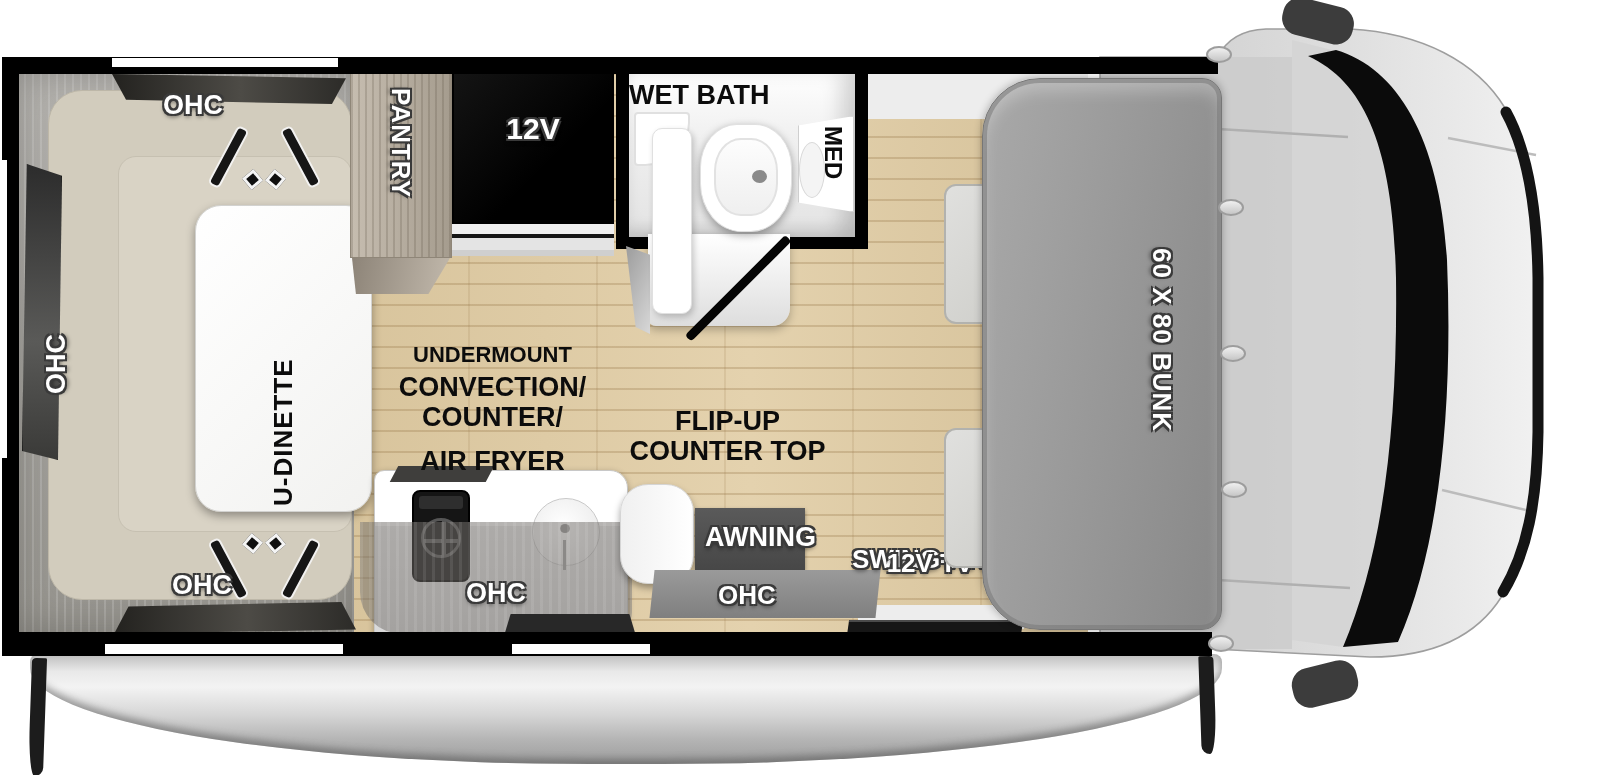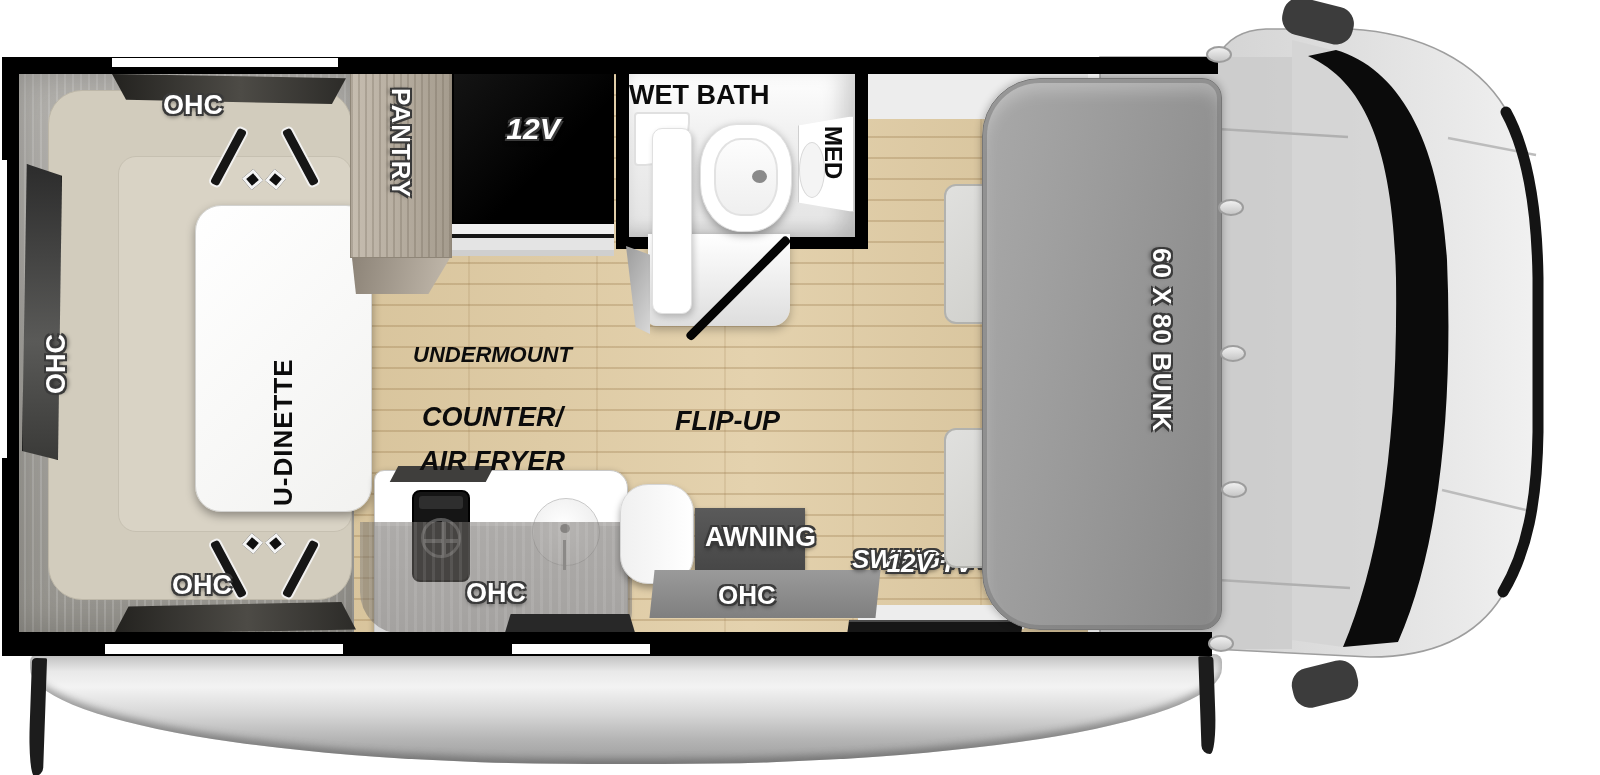--- a/index.html
+++ b/index.html
@@ -6,21 +6,21 @@
   #stage{position:relative;width:1600px;height:775px;background:#ffffff;overflow:hidden;
          font-family:"Liberation Sans", sans-serif;}
   #stage *{position:absolute;box-sizing:border-box;}
 
   
   .lblw{color:#fff;font-weight:bold;white-space:nowrap;
         text-shadow:-2px -2px 0 #3a3a3a,2px -2px 0 #3a3a3a,-2px 2px 0 #3a3a3a,2px 2px 0 #3a3a3a,0 3px 4px rgba(0,0,0,.55);}
   .lblb{color:#0c0c0c;font-weight:bold;white-space:nowrap;}
   .vcw{transform:rotate(90deg);transform-origin:left top;}   
   .vccw{transform:rotate(-90deg);transform-origin:left top;} 
-  .ctr{text-align:center;font-style:italic;}
+  .ctr{text-align:center;}
 
   
   .floorbg{background-color:#dcc9a3;
     background-image:
       repeating-linear-gradient(180deg, rgba(146,113,66,.28) 0 2px, rgba(146,113,66,0) 2px 21px),
       repeating-linear-gradient(90deg, rgba(146,113,66,.15) 0 2px, rgba(146,113,66,0) 2px 128px),
       linear-gradient(90deg,#d8c49c,#e4d2ae 55%,#d5c199);}
 
   
   .wall{background:#000;}
@@ -185,23 +185,25 @@
        background-image:repeating-linear-gradient(90deg, rgba(255,255,255,.09) 0 3px, rgba(255,255,255,0) 3px 9px);
        border-radius:0 0 22px 42px;"></div>
   <div class="lblw" style="left:466px;top:578px;font-size:27px;">OHC</div>
   <div style="left:620px;top:484px;width:74px;height:100px;
        background:linear-gradient(90deg,#f0f0f0,#ffffff);border:1px solid #d5d5d5;border-radius:28px;
        box-shadow:0 4px 7px rgba(0,0,0,.35);"></div>
   <div style="left:504px;top:614px;width:132px;height:22px;
        background:#282828;clip-path:polygon(5% 0,95% 0,100% 100%,0 100%);box-shadow:0 0 0 2px rgba(220,220,220,.4);"></div>
 
   <div class="lblb ctr" style="left:350px;top:342px;width:285px;font-size:22px;">UNDERMOUNT</div>
+  <div class="lblb ctr" style="left:350px;top:372px;width:285px;font-size:27px;">CONVECTION/</div>
   <div class="lblb ctr" style="left:350px;top:402px;width:285px;font-size:27px;">COUNTER/</div>
   <div class="lblb ctr" style="left:350px;top:432px;width:285px;font-size:27px;margin-top:14px;">AIR FRYER</div>
   <div class="lblb ctr" style="left:600px;top:406px;width:255px;font-size:27px;">FLIP-UP</div>
+  <div class="lblb ctr" style="left:600px;top:436px;width:255px;font-size:27px;">COUNTER TOP</div>
 
   <div style="left:695px;top:508px;width:110px;height:62px;
        background:linear-gradient(180deg,#5a5a5a,#474747);box-shadow:0 2px 4px rgba(0,0,0,.4);"></div>
   <div style="left:652px;top:570px;width:226px;height:48px;
        background:linear-gradient(180deg,#9a9a9a,#7f7f7f);transform:skewX(-6deg);"></div>
   <div class="lblw" style="left:705px;top:522px;font-size:27px;">AWNING</div>
   <div class="lblw" style="left:718px;top:580px;font-size:26px;">OHC</div>
 
   <div style="left:848px;top:620px;width:174px;height:16px;
        background:#161616;border-top:2px solid #4a4a4a;transform:skewX(-8deg);"></div>

